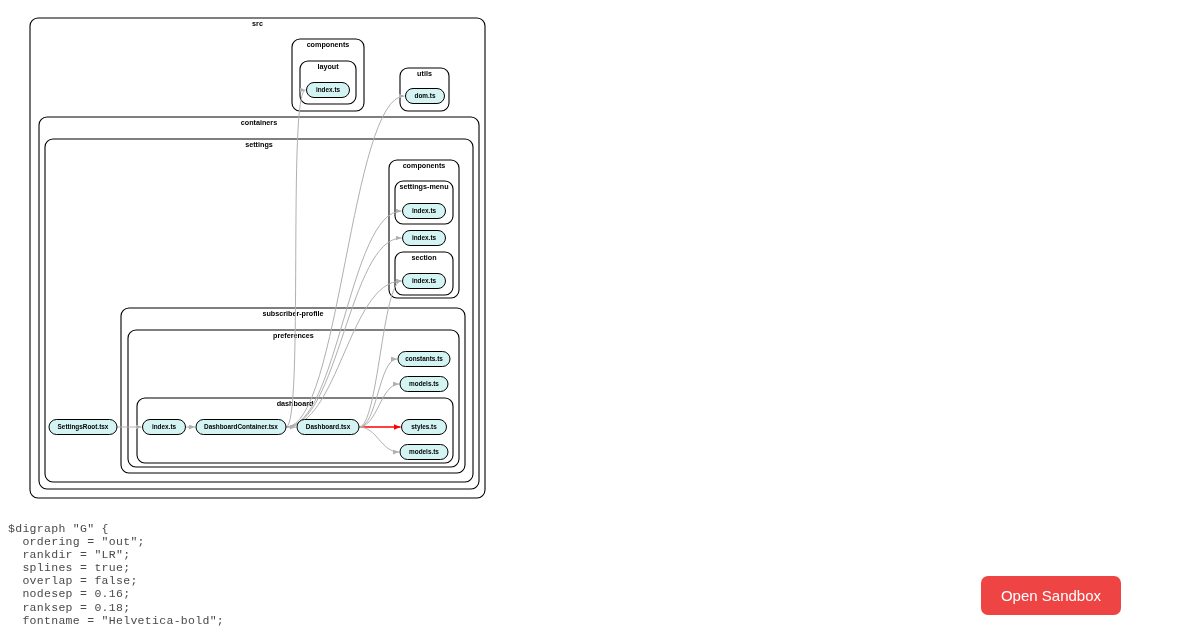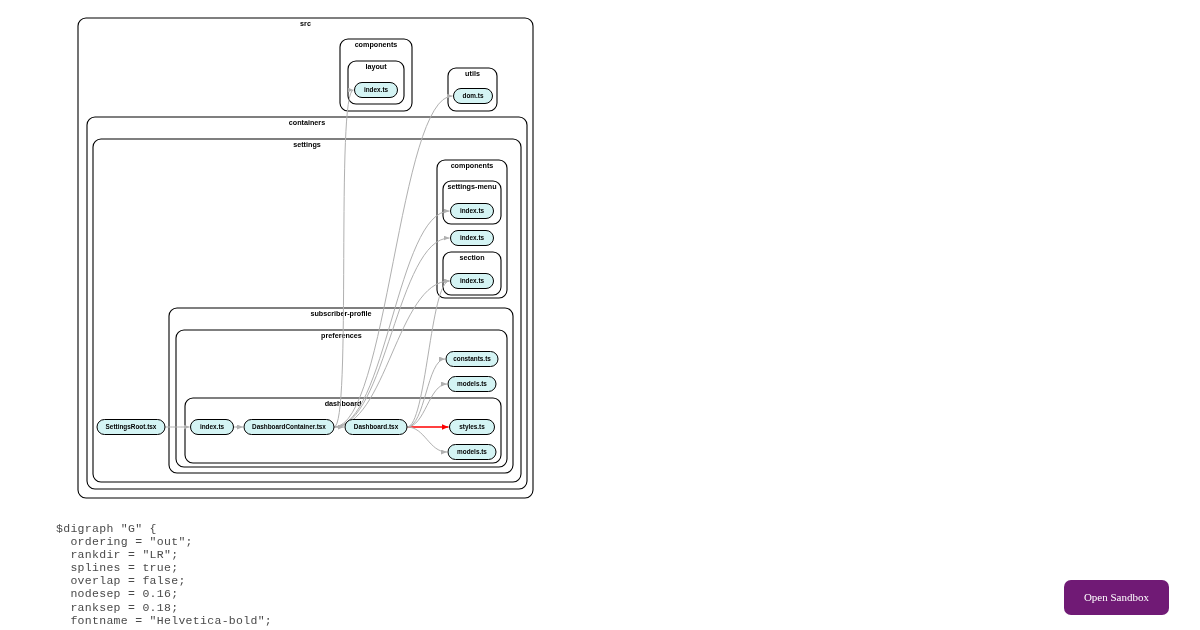--- a/index.html
+++ b/index.html
@@ -9,21 +9,20 @@
     width: 1200px;
     height: 630px;
     overflow: hidden;
     font-family: "Liberation Sans", sans-serif;
   }
   #page {
     position: relative;
     width: 1136px;
     height: 630px;
     background: #ffffff;
-    margin-left: 48px;
   }
   #graph-svg {
     position: absolute;
     left: 0;
     top: 0;
   }
   .cluster-label,
   .node-label {
     dominant-baseline: middle;
     text-anchor: middle;
@@ -68,27 +67,27 @@
     font-size: 11.5px;
     line-height: 13.1px;
     color: #4a4a4a;
     white-space: pre;
     letter-spacing: 0.3px;
   }
   #open-sandbox-button {
     position: absolute;
     right: 15px;
     bottom: 15px;
-    background: #701a75;
+    background: #ef4444;
     color: #ffffff;
     border: none;
     border-radius: 7px;
     padding: 12px 20px;
-    font-family: Liberation Serif, serif;
-    font-size: 11px;
+    font-family: Liberation Sans, sans-serif;
+    font-size: 15px;
     cursor: pointer;
     line-height: 1;
   }
 </style>
 </head>
 <body>
 
 <div id="page">
 
   <svg id="graph-svg" width="1200" height="510" viewBox="0 0 1200 510">

